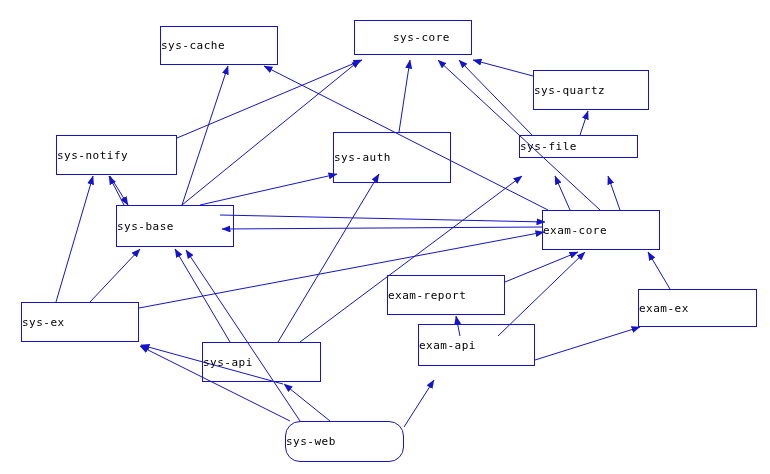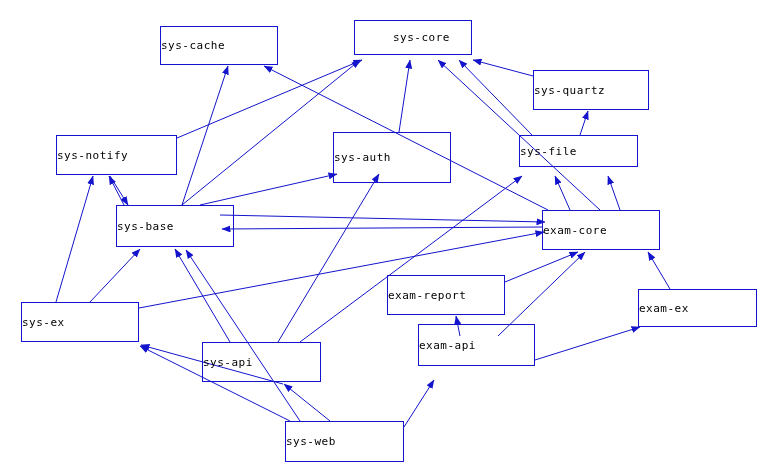--- a/index.html
+++ b/index.html
@@ -94,21 +94,21 @@
       </div>
       <div class="node-box" style="left: 533px; top: 70px; width: 116px; height: 40px; border-color: rgb(20, 20, 204);">
         <span class="node-label" style="color: rgb(0, 0, 0);">sys-quartz</span>
       </div>
       <div class="node-box" style="left: 56px; top: 135px; width: 121px; height: 40px; border-color: rgb(20, 20, 204);">
         <span class="node-label" style="color: rgb(0, 0, 0);">sys-notify</span>
       </div>
       <div class="node-box" style="left: 333px; top: 132px; width: 118px; height: 51px; border-color: rgb(20, 20, 204);">
         <span class="node-label" style="color: rgb(0, 0, 0);">sys-auth</span>
       </div>
-      <div class="node-box" style="left: 519px; top: 135px; width: 119px; height: 32px; border-color: rgb(20, 20, 204);">
+      <div class="node-box" style="left: 519px; top: 135px; width: 119px; height: 23px; border-color: rgb(20, 20, 204);">
         <span class="node-label" style="color: rgb(0, 0, 0);">sys-file</span>
       </div>
       <div class="node-box" style="left: 102px; top: 205px; width: 118px; height: 42px; border-color: rgb(20, 20, 204); margin-left: 14px;">
         <span class="node-label" style="color: rgb(0, 0, 0);">sys-base</span>
       </div>
       <div class="node-box" style="left: 542px; top: 210px; width: 118px; height: 40px; border-color: rgb(20, 20, 204);">
         <span class="node-label" style="color: rgb(0, 0, 0);">exam-core</span>
       </div>
       <div class="node-box" style="left: 387px; top: 275px; width: 118px; height: 40px; border-color: rgb(20, 20, 204);">
         <span class="node-label" style="color: rgb(0, 0, 0);">exam-report</span>
@@ -118,17 +118,17 @@
       </div>
       <div class="node-box" style="left: 21px; top: 302px; width: 118px; height: 40px; border-color: rgb(20, 20, 204);">
         <span class="node-label" style="color: rgb(0, 0, 0);">sys-ex</span>
       </div>
       <div class="node-box" style="left: 202px; top: 342px; width: 119px; height: 40px; border-color: rgb(20, 20, 204);">
         <span class="node-label" style="color: rgb(0, 0, 0);">sys-api</span>
       </div>
       <div class="node-box" style="left: 418px; top: 324px; width: 117px; height: 42px; border-color: rgb(20, 20, 204);">
         <span class="node-label" style="color: rgb(0, 0, 0);">exam-api</span>
       </div>
-      <div class="node-box" style="left: 285px; top: 421px; width: 119px; height: 41px; border-color: rgb(20, 20, 204);">
+      <div class="node-box" style="left: 285px; top: 421px; width: 119px; height: 41px; border-color: rgb(20, 20, 204); border-radius: 15px;">
         <span class="node-label" style="color: rgb(0, 0, 0);">sys-web</span>
       </div>
     </div>
 </div>
 
 </body></html>

